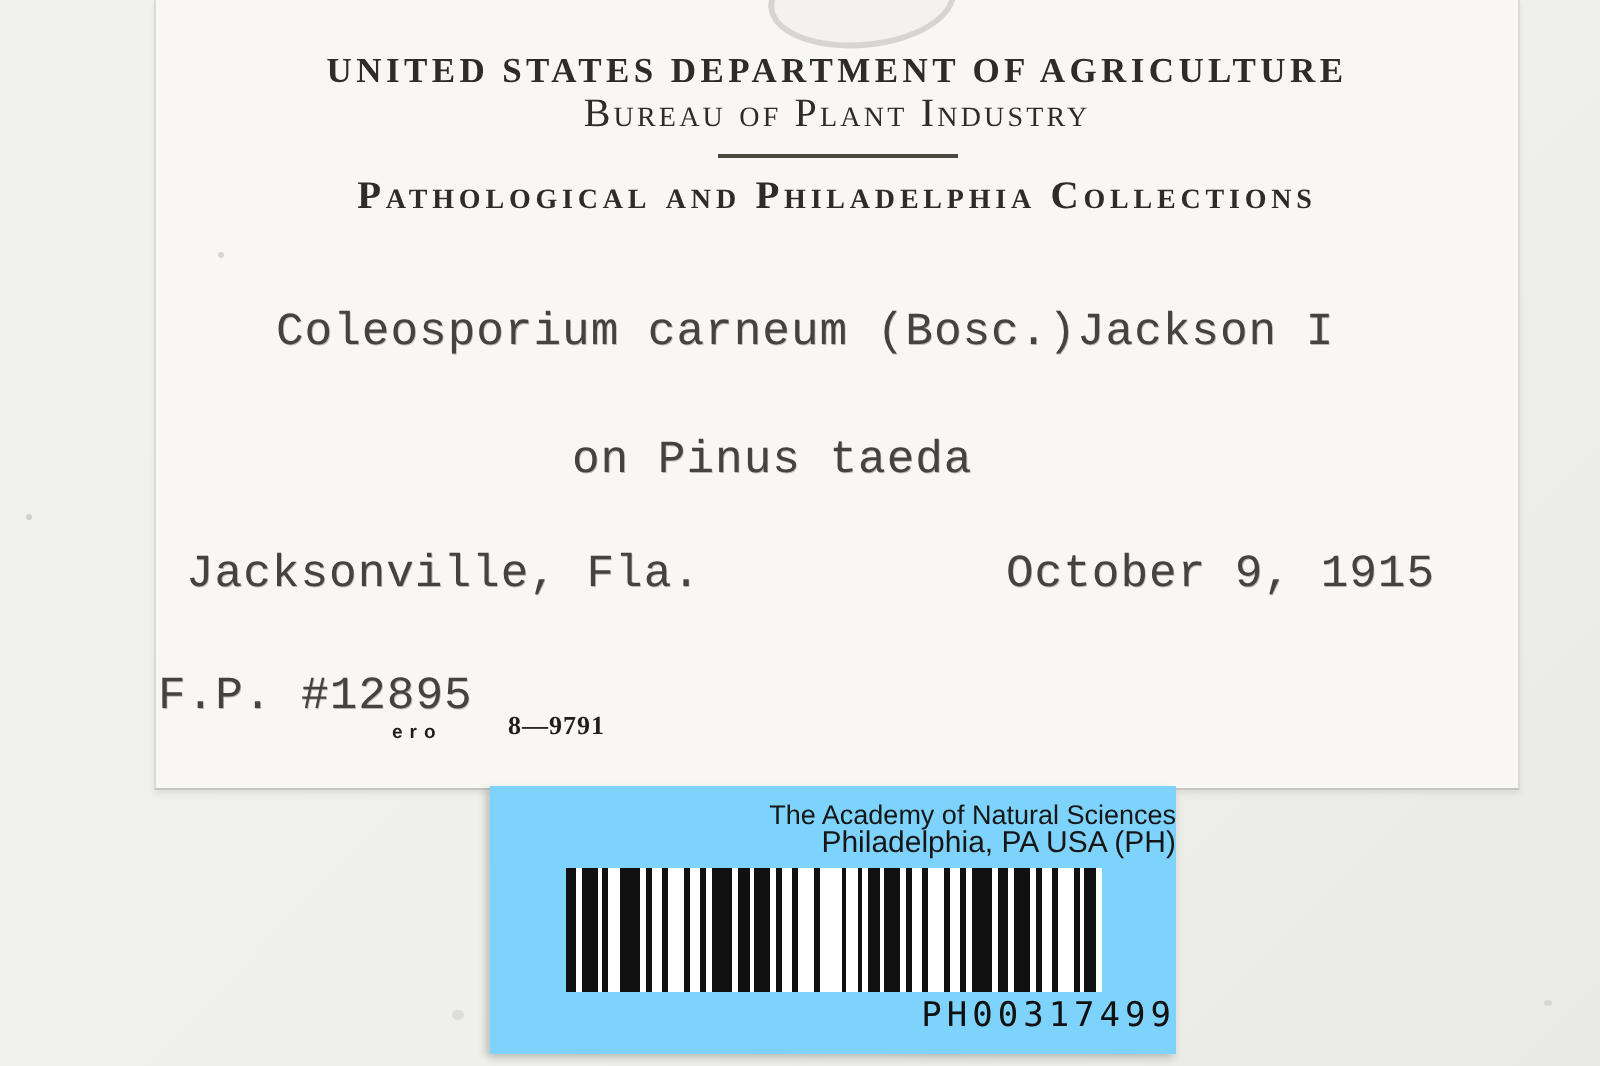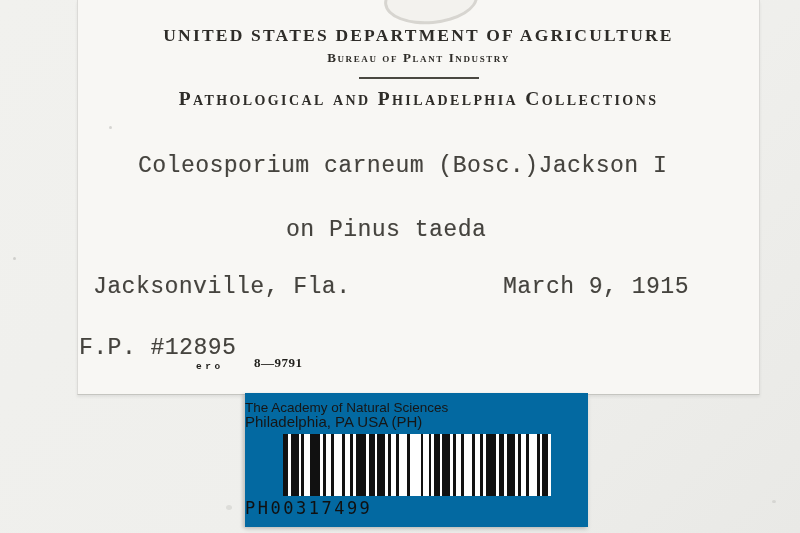--- a/index.html
+++ b/index.html
@@ -27,21 +27,21 @@
     transform: rotate(-5deg);
   }
 
   
   .header { text-align: center; padding-top: 24px; color: #2e2c28; }
   .dept {
     font-size: 17.5px; font-weight: bold; letter-spacing: 2.2px;
     line-height: 22px; margin: 0;
   }
   .bureau {
-    font-variant: small-caps; font-size: 13px; font-weight: bold;
+    font-variant: small-caps; font-size: 20px; font-weight: normal;
     letter-spacing: 1.6px; line-height: 17px; margin: 3px 0 0 0;
   }
   .rule {
     width: 120px; height: 2px; background: #4a4841; border: none;
     margin: 11px auto 0 auto;
   }
   .collections {
     font-variant: small-caps; font-size: 19.5px; font-weight: bold;
     letter-spacing: 2.4px; line-height: 24px; margin: 8px 0 0 0;
   }
@@ -55,33 +55,33 @@
   }
   .species   { left: 60px;  top: 153px; }
   .host      { left: 208px; top: 217px; }
   .locality  { left: 15px;  top: 274px; }
   .date      { left: 425px; top: 274px; }
   .collector { left: 18px;  top: 306px; }
   .accession { left: 1px;   top: 335px; }
 
   .printmark {
     position: absolute; left: 118px; top: 361px;
-    font-family: Liberation Mono, monospace; font-weight: bold;
+    font-family: Liberation Sans, sans-serif; font-weight: bold;
     font-size: 9.5px; letter-spacing: 3.5px; color: #201f1b;
   }
   .formnum {
     position: absolute; left: 176px; top: 355px;
     font-family: "Liberation Serif", serif; font-weight: bold;
     font-size: 13px; letter-spacing: 0.5px; color: #201f1b;
   }
 
   
   .sticker {
     position: absolute; left: 245px; top: 393px; width: 343px; height: 134px;
-    background: #0369a1; text-align: left;
+    background: #7dd3fc; text-align: right;
     font-family: "Liberation Sans", sans-serif; color: #161616;
     box-shadow: -3px 1px 3px rgba(0,0,0,0.13), 0 3px 4px rgba(0,0,0,0.10);
   }
   .inst { font-size: 13.5px; line-height: 15px; margin-top: 7px; }
   .loc  { font-size: 15px;  line-height: 14px; }
   .barcode {
     width: 268px; height: 62px; margin: 5px auto 0 auto;
     display: flex; align-items: stretch; background: #fff;
   }
   .barcode .bar { height: 100%; }
@@ -103,21 +103,21 @@
   <div class="header">
     <p class="dept">UNITED STATES DEPARTMENT OF AGRICULTURE</p>
     <p class="bureau">Bureau of Plant Industry</p>
     <div class="rule"></div>
     <p class="collections">Pathological and Philadelphia Collections</p>
   </div>
 
   <div class="typed species">Coleosporium carneum (Bosc.)Jackson I</div>
   <div class="typed locality">Jacksonville, Fla.</div>
   <div class="typed host">on Pinus taeda</div>
-  <div class="typed date">March 9, 1915</div>
+  <div class="typed date">October 9, 1915</div>
   <div class="typed accession">F.P. #12895</div>
 
   <div class="printmark">ero</div>
   <div class="formnum">8—9791</div>
 </div>
 
 <div class="sticker">
   <div class="inst">The Academy of Natural Sciences</div>
   <div class="loc">Philadelphia, PA USA (PH)</div>
   <div class="barcode" id="barcode">

